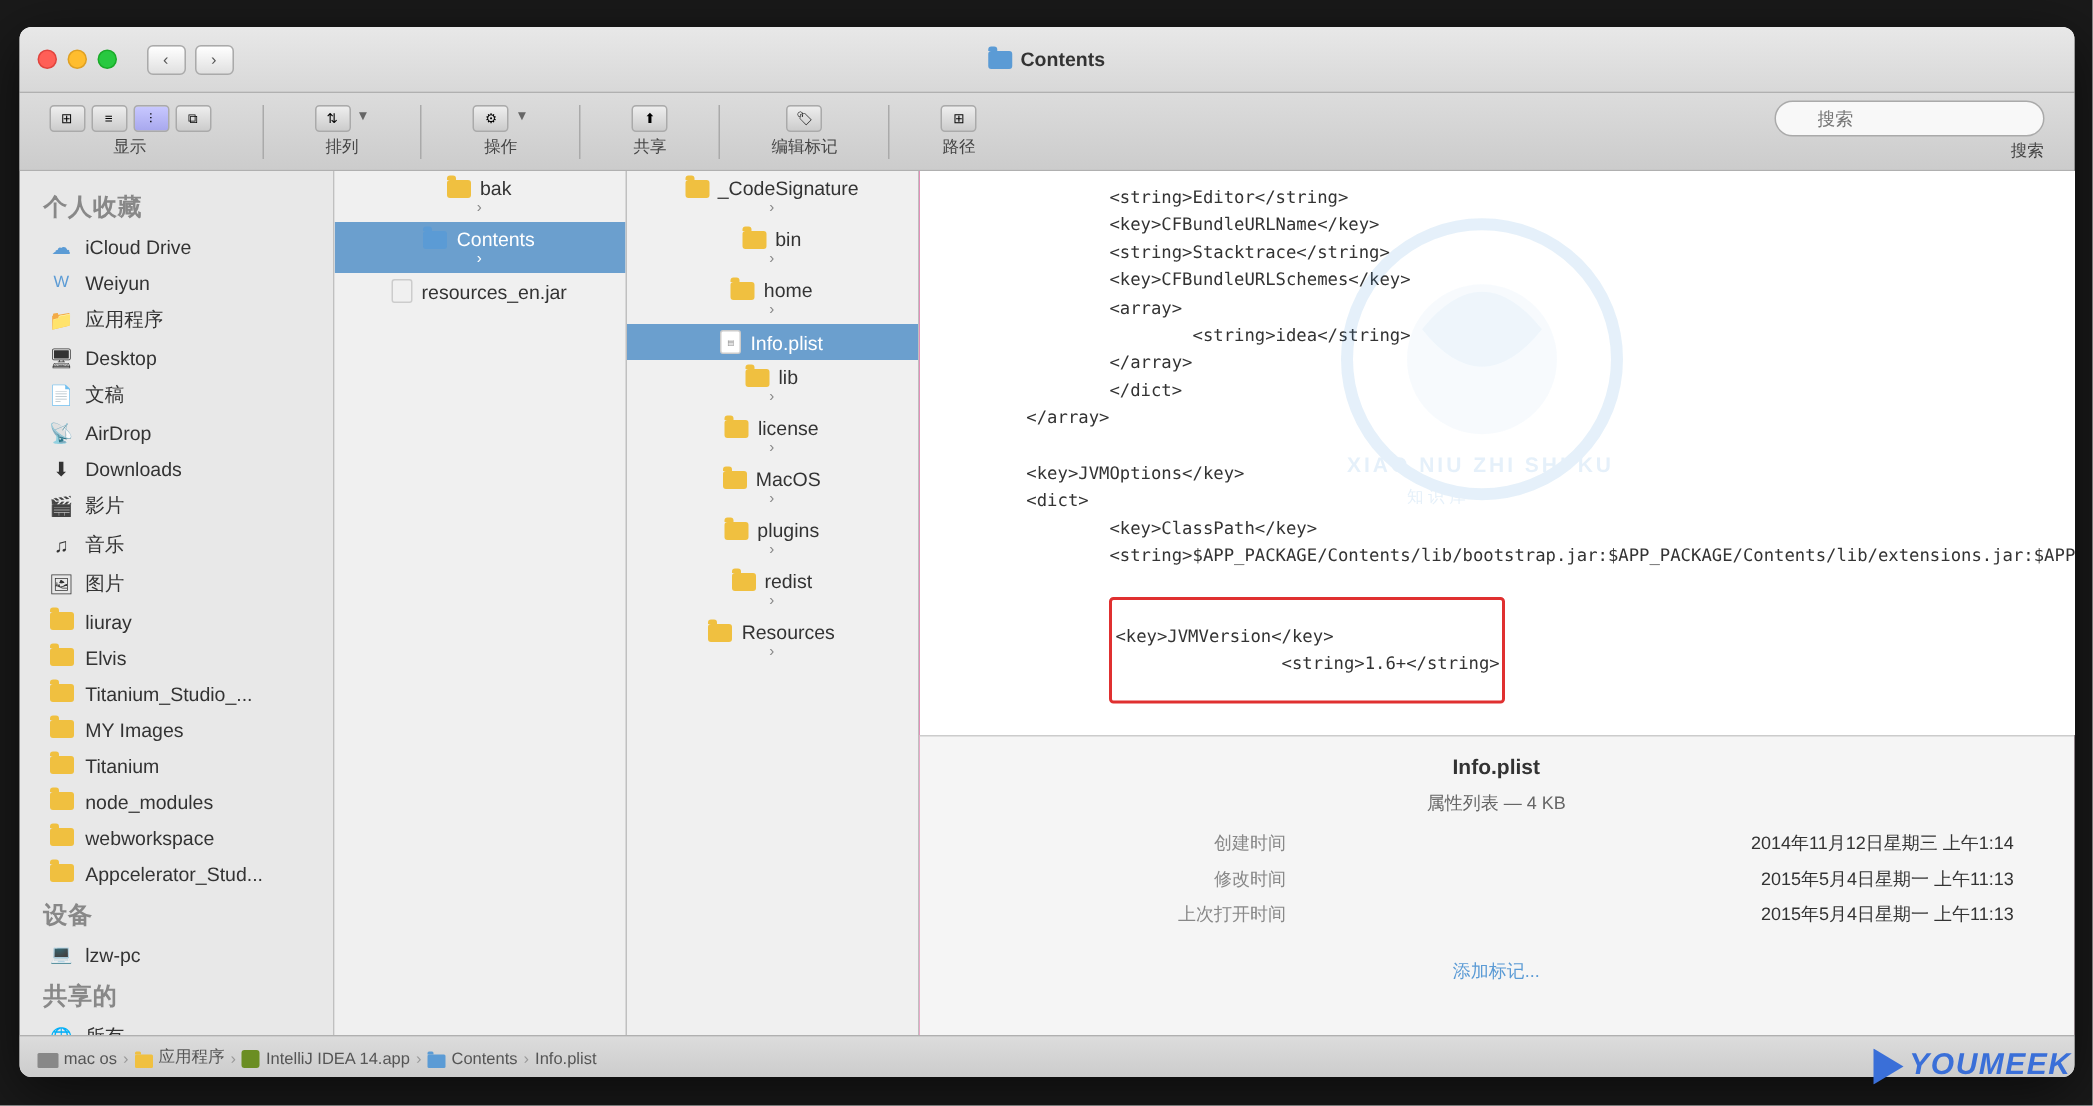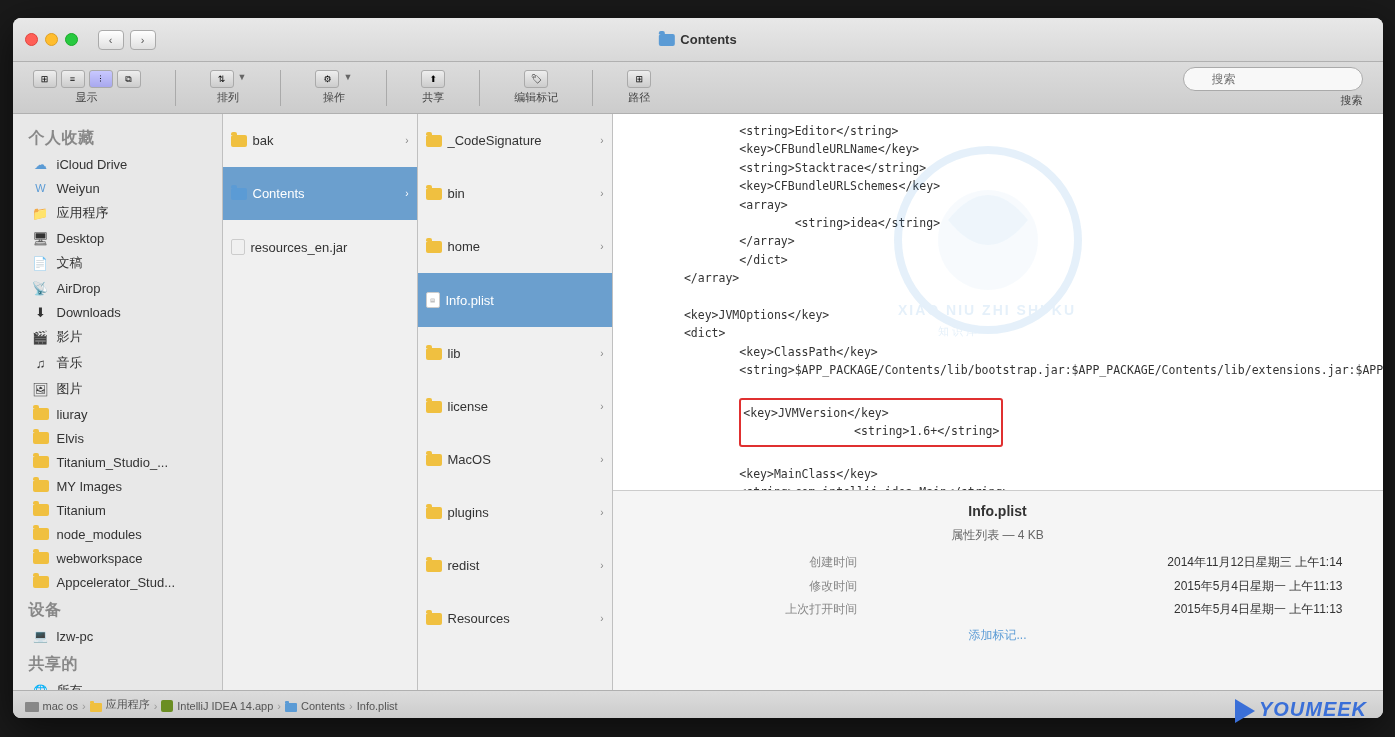--- a/index.html
+++ b/index.html
@@ -216,24 +216,25 @@
       width: 195px;
       border-right: 1px solid #c0c0c0;
       background: #f0f0f0;
       overflow-y: auto;
       flex-shrink: 0;
     }
     .col-item {
       display: flex;
       align-items: center;
       justify-content: space-between;
-      padding: 19px 8px;
+      padding: 4px 8px;
       font-size: 13px;
       color: #333;
       cursor: pointer;
+      flex-direction: column;
     }
     .col-item.selected {
       background: #6b9fce;
       color: white;
     }
     .col-item-inner {
       display: flex;
       align-items: center;
       gap: 6px;
     }
@@ -270,21 +271,21 @@
       line-height: 1.6;
       color: #333;
       background: white;
       white-space: pre;
       position: relative;
     }
     .highlight-box {
       display: inline-block;
       border: 2px solid #e03030;
       border-radius: 3px;
-      padding: 4px 2px;
+      padding: 15px 2px;
     }
 
     
     .info-panel {
       height: 200px;
       border-top: 1px solid #ccc;
       background: #f5f5f5;
       display: flex;
       flex-direction: column;
       align-items: center;
@@ -308,21 +309,21 @@
       text-align: right;
       width: 100%;
       padding: 0 20px;
     }
     .info-table td { padding: 0 6px; }
     .info-table td:first-child { color: #888; text-align: right; }
     .info-table td:last-child { color: #333; }
     .add-tag {
       color: #5b9bd5;
       font-size: 12px;
-      margin-top: 4px;
+      margin-top: 16px;
       cursor: pointer;
     }
 
     
     .statusbar {
       height: 28px;
       background: linear-gradient(to bottom, #dcdcdc, #cccccc);
       border-top: 1px solid #b0b0b0;
       display: flex;
       align-items: center;
@@ -371,21 +372,21 @@
       left: 0;
       width: 4px;
       height: 2px;
       background: #f0c040;
       border-radius: 1px 1px 0 0;
     }
 
     .youmeek-logo {
       position: fixed;
       bottom: 14px;
-      right: 28px;
+      right: 14px;
       color: #3a6fd8;
       font-size: 20px;
       font-weight: 700;
       letter-spacing: 1px;
       font-style: italic;
     }
     .youmeek-logo .arrow {
       display: inline-block;
       width: 0;
       height: 0;

